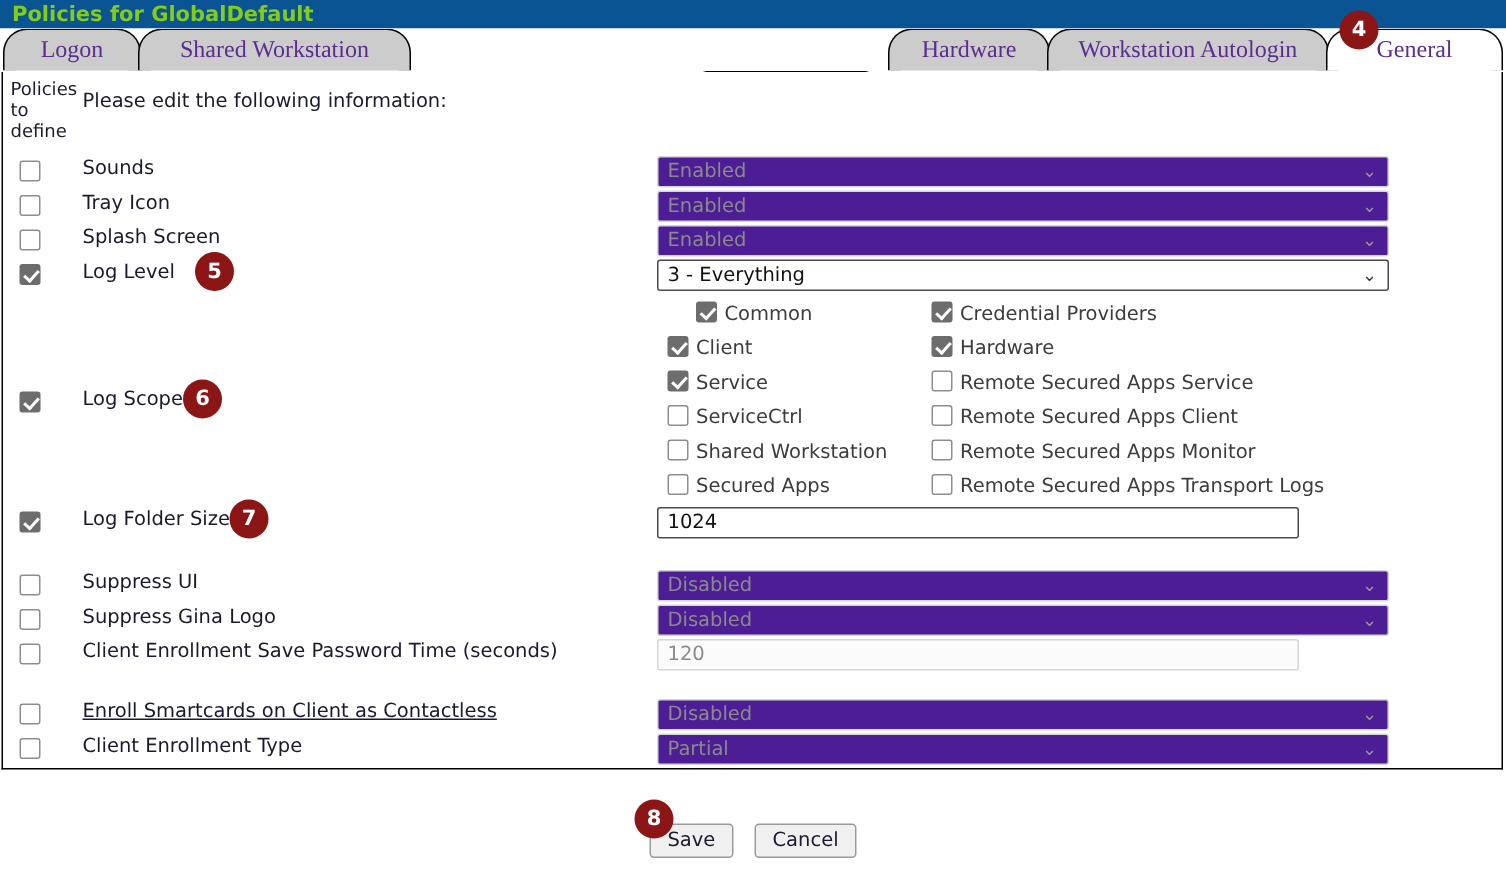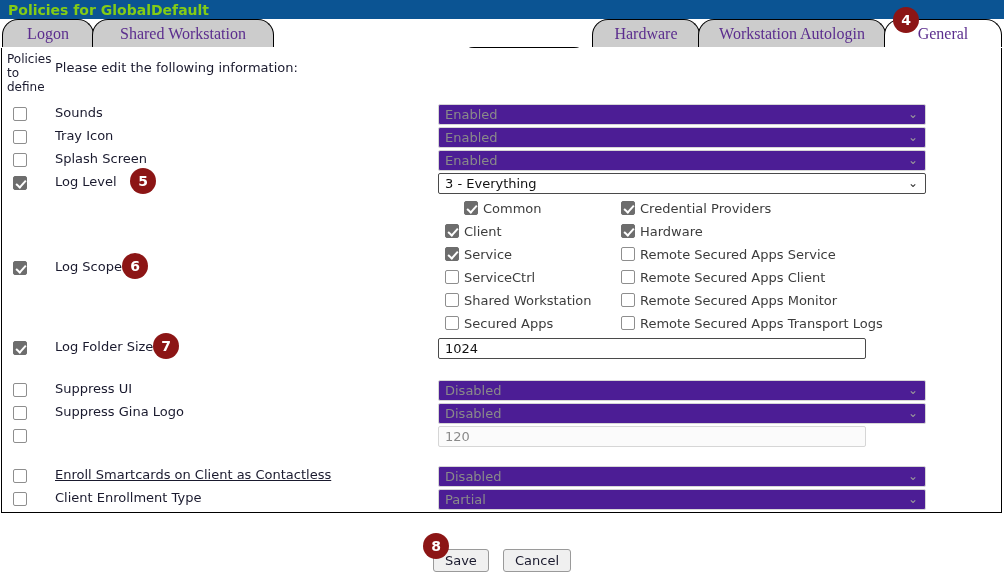--- a/index.html
+++ b/index.html
@@ -265,20 +265,21 @@
     <div class="cbcell" style="top: 293px;"><span class="cbox checked"></span></div>
     <div class="rowlabel" style="top: 291px;">Log Folder Size</div>
     <div class="ctrl textbox enabled" style="top: 290px;"><span>1024</span></div>
     <div class="cbcell" style="top: 335px;"><span class="cbox"></span></div>
     <div class="rowlabel" style="top: 333px;">Suppress UI</div>
     <div class="ctrl select" style="top: 332px;"><span>Disabled</span><span class="caret">⌄</span></div>
     <div class="cbcell" style="top: 358px;"><span class="cbox"></span></div>
     <div class="rowlabel" style="top: 356px;">Suppress Gina Logo</div>
     <div class="ctrl select" style="top: 355px;"><span>Disabled</span><span class="caret">⌄</span></div>
     <div class="cbcell" style="top: 381px;"><span class="cbox"></span></div>
+    <div class="rowlabel" style="top: 379px;">Client Enrollment Save Password Time (seconds)</div>
     <div class="ctrl textbox" style="top: 378px;"><span>120</span></div>
     <div class="cbcell" style="top: 421px;"><span class="cbox"></span></div>
     <div class="rowlabel" style="top: 419px; text-decoration: underline;">Enroll Smartcards on Client as Contactless</div>
     <div class="ctrl select" style="top: 418px;"><span>Disabled</span><span class="caret">⌄</span></div>
     <div class="cbcell" style="top: 444px;"><span class="cbox"></span></div>
     <div class="rowlabel" style="top: 442px;">Client Enrollment Type</div>
     <div class="ctrl select" style="top: 441px;"><span>Partial</span><span class="caret">⌄</span></div>
     <div class="scopeitem" style="left: 443px; top: 153px; margin-left: 19px;"><span class="cbox checked"></span><span>Common</span></div>
     <div class="scopeitem" style="left: 443px; top: 176px;"><span class="cbox checked"></span><span>Client</span></div>
     <div class="scopeitem" style="left: 443px; top: 199px;"><span class="cbox checked"></span><span>Service</span></div>

